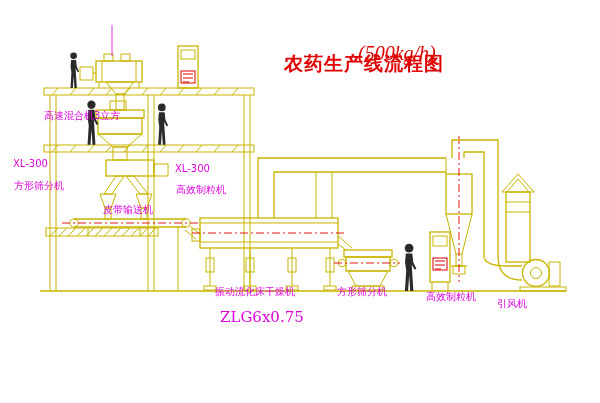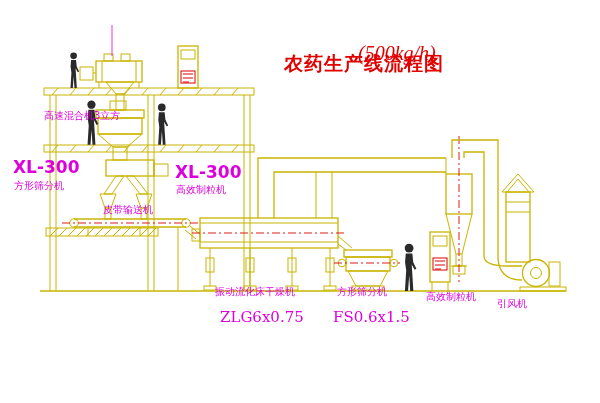--- a/index.html
+++ b/index.html
@@ -13,21 +13,21 @@
   }
   svg{position:absolute;left:0;top:0;}
   .s{stroke:var(--line);fill:none;stroke-width:1;}
   .sf{stroke:var(--line);fill:none;stroke-width:1.3;}
   .redk{stroke:var(--accent);fill:none;stroke-width:1;}
   .redln{stroke:var(--accent);fill:none;stroke-width:0.9;stroke-dasharray:8 3 2 3;}
   .fig{fill:var(--figure);stroke:none;}
   .magln{stroke:var(--label-color);fill:none;stroke-width:0.8;}
   .lbl{position:absolute;color:var(--label-color);white-space:nowrap;line-height:1.1;}
   .t10{font-size:10px;}
-  .t15{font-size:17px;font-weight:bold;}
+  .t15{font-size:10px;}
   .model{font-family:"DejaVu Serif",serif;font-size:15px;margin-top:12px;}
   .title-cn{color:var(--accent);font-size:19px;font-weight:bold;letter-spacing:1px;}
   .capacity{color:var(--accent);font-family:Liberation Serif, serif;font-style:italic;font-size:20px;}
 </style>
 </head>
 <body>
 
 <div class="stage">
 
 <svg width="600" height="403" viewBox="0 0 600 403">
@@ -211,18 +211,17 @@
 
 <div class="lbl t15" style="left:175px;top:163px">XL-300</div>
 <div class="lbl t10" style="left:176px;top:184px">高效制粒机</div>
 
 <div class="lbl t10" style="left:103px;top:204px">皮带输送机</div>
 
 <div class="lbl t10" style="left:215px;top:286px">振动流化床干燥机</div>
 <div class="lbl model" style="left:220px;top:297px">ZLG6x0.75</div>
 
 <div class="lbl t10" style="left:337px;top:286px">方形筛分机</div>
-<div class="lbl model" style="left:333px;top:297px">FS0.6x1.5</div>
 
 <div class="lbl t10" style="left:426px;top:291px">高效制粒机</div>
 <div class="lbl t10" style="left:497px;top:298px">引风机</div>
 
 </div>
 
 </body></html>

